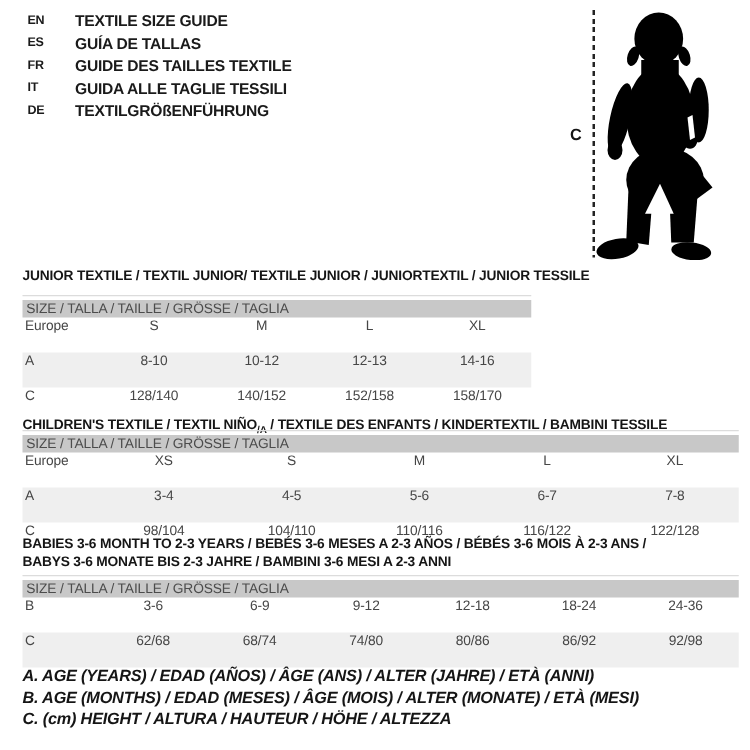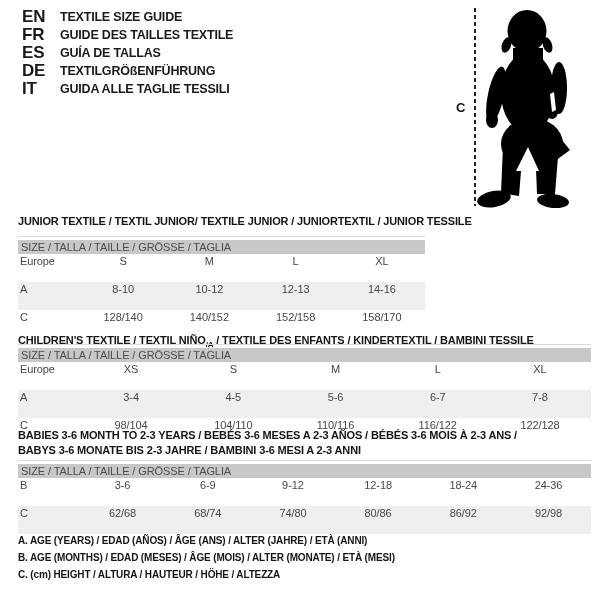--- a/index.html
+++ b/index.html
@@ -3,67 +3,67 @@
 <meta charset="utf-8">
 <style>
   html,body { margin:0; padding:0; background:#fff; }
   .canvas {
     position:relative; width:600px; height:600px; background:#ffffff;
     font-family:"Liberation Sans", sans-serif; overflow:hidden; color:#1a1a1a;
   }
   
   .langlist { position:absolute; left:22px; top:8px; }
   .langrow { display:flex; height:18px; line-height:18px; }
-  .langcode { width:38px; font-weight:bold; font-size:17px; letter-spacing:-0.2px; }
+  .langcode { width:38px; font-weight:bold; font-size:10px; letter-spacing:-0.2px; }
   .langlabel { font-weight:bold; font-size:12.5px; letter-spacing:-0.2px; white-space:nowrap; }
   
   .dotline { position:absolute; left:474px; top:8px; width:2px; height:198px;
     background:repeating-linear-gradient(to bottom, #232323 0px, #232323 4px, transparent 4px, transparent 7px); }
   .clabel { position:absolute; left:456px; top:100px; font-weight:bold; font-size:13px; color:#141414; }
   .babysvg { position:absolute; left:475px; top:8px; }
   
   .ttitle { position:absolute; font-weight:bold; font-size:11px; letter-spacing:-0.15px; color:#151515; white-space:nowrap; }
   .ttitle sub { font-size:8px; }
   .ttable { position:absolute; }
   .tline { height:1px; background:#dcdcdc; }
   .thead { margin-top:3px; height:14px; line-height:14px; background:#c8c8c8; color:#4c4c4c;
     font-size:11px; letter-spacing:-0.1px; padding-left:3px; }
   .trow { display:flex; height:28px; line-height:15px; font-size:11px; letter-spacing:-0.1px; color:#464646; }
   .trow.alt { background:#efefef; }
   .cell { flex:1; text-align:center; white-space:nowrap; }
   .cell.label { flex:0 0 60px; text-align:left; padding-left:2px; }
   
   .legend { position:absolute; left:18px; top:532px; }
-  .legendline { height:17px; line-height:17px; font-weight:bold; font-size:10px; letter-spacing:-0.15px; color:#151515; white-space:nowrap; }
+  .legendline { height:17px; line-height:17px; font-weight:bold; font-size:13px; letter-spacing:-0.15px; color:#151515; white-space:nowrap;font-style:italic; }
 </style>
 </head>
 <body>
 
 <div class="canvas">
 
   <div class="langlist">
     <div class="langrow">
       <span class="langcode">EN</span>
       <span class="langlabel">TEXTILE SIZE GUIDE</span>
     </div>
     <div class="langrow">
+      <span class="langcode">ES</span>
+      <span class="langlabel">GUÍA DE TALLAS</span>
+    </div>
+    <div class="langrow">
       <span class="langcode">FR</span>
       <span class="langlabel">GUIDE DES TAILLES TEXTILE</span>
     </div>
     <div class="langrow">
-      <span class="langcode">ES</span>
-      <span class="langlabel">GUÍA DE TALLAS</span>
+      <span class="langcode">IT</span>
+      <span class="langlabel">GUIDA ALLE TAGLIE TESSILI</span>
     </div>
     <div class="langrow">
       <span class="langcode">DE</span>
       <span class="langlabel">TEXTILGRÖßENFÜHRUNG</span>
-    </div>
-    <div class="langrow">
-      <span class="langcode">IT</span>
-      <span class="langlabel">GUIDA ALLE TAGLIE TESSILI</span>
     </div>
   </div>
 
   <div class="dotline"></div>
   <div class="clabel">C</div>
   <svg class="babysvg" width="100" height="200" viewBox="0 0 100 200">
     <g fill="#000000">
 
       <path d="M28 138 L48 138 L44 188 L26 185 Z"></path>
       <path d="M60 136 L84 136 L80 186 L62 186 Z"></path>

